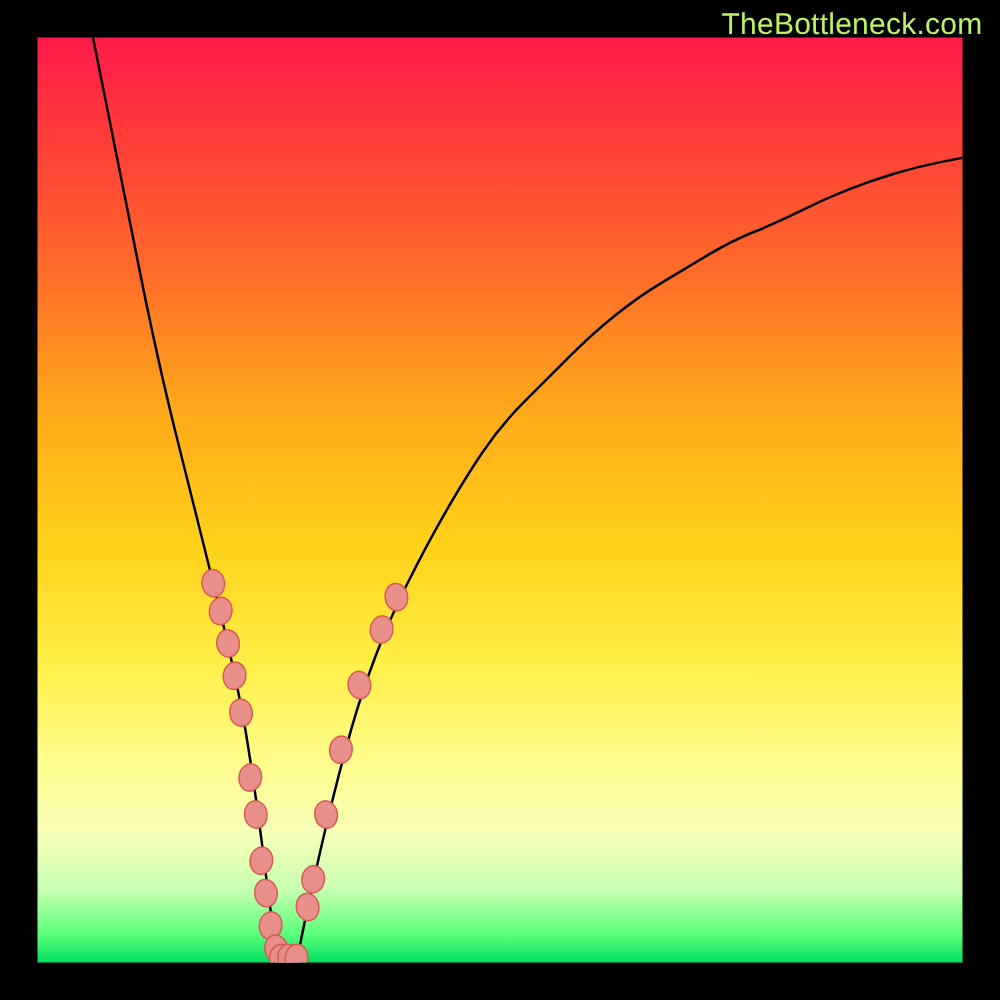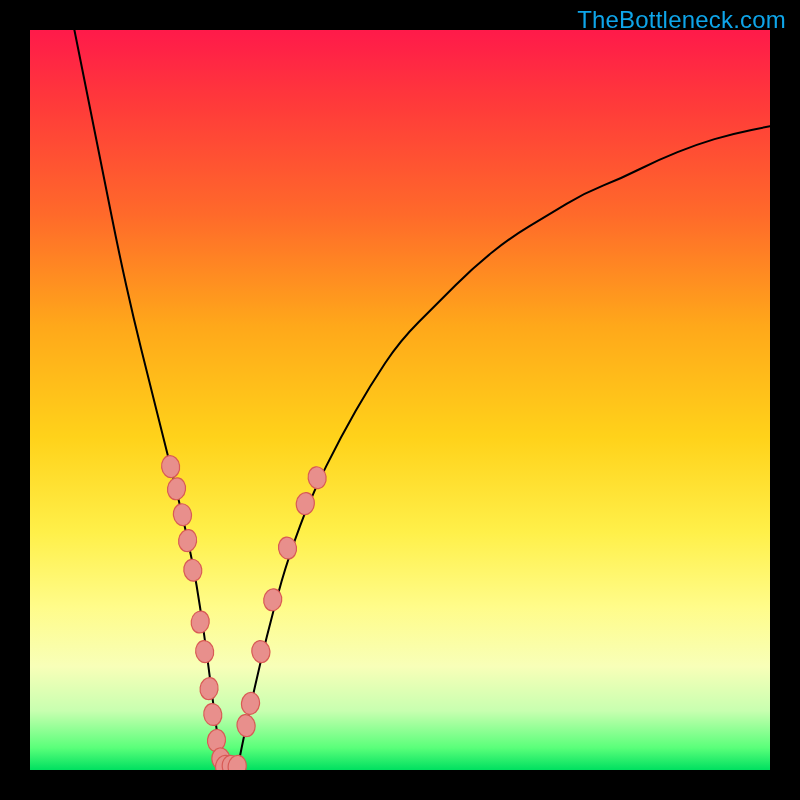--- a/index.html
+++ b/index.html
@@ -29,21 +29,21 @@
       #5aff7a 97%,
       #00e060 100%
     );
   }
   .watermark {
     position: absolute;
     top: 6px;
     right: 14px;
     font-family: Arial, Helvetica, sans-serif;
     font-size: 24px;
-    color: #0ea5e9;
+    color: #bef264;
     font-weight: 500;
     letter-spacing: 0.2px;
   }
   svg.curve {
     position: absolute;
     left: 0; top: 0;
     width: 740px; height: 740px;
     pointer-events: none;
   }
   .line {

